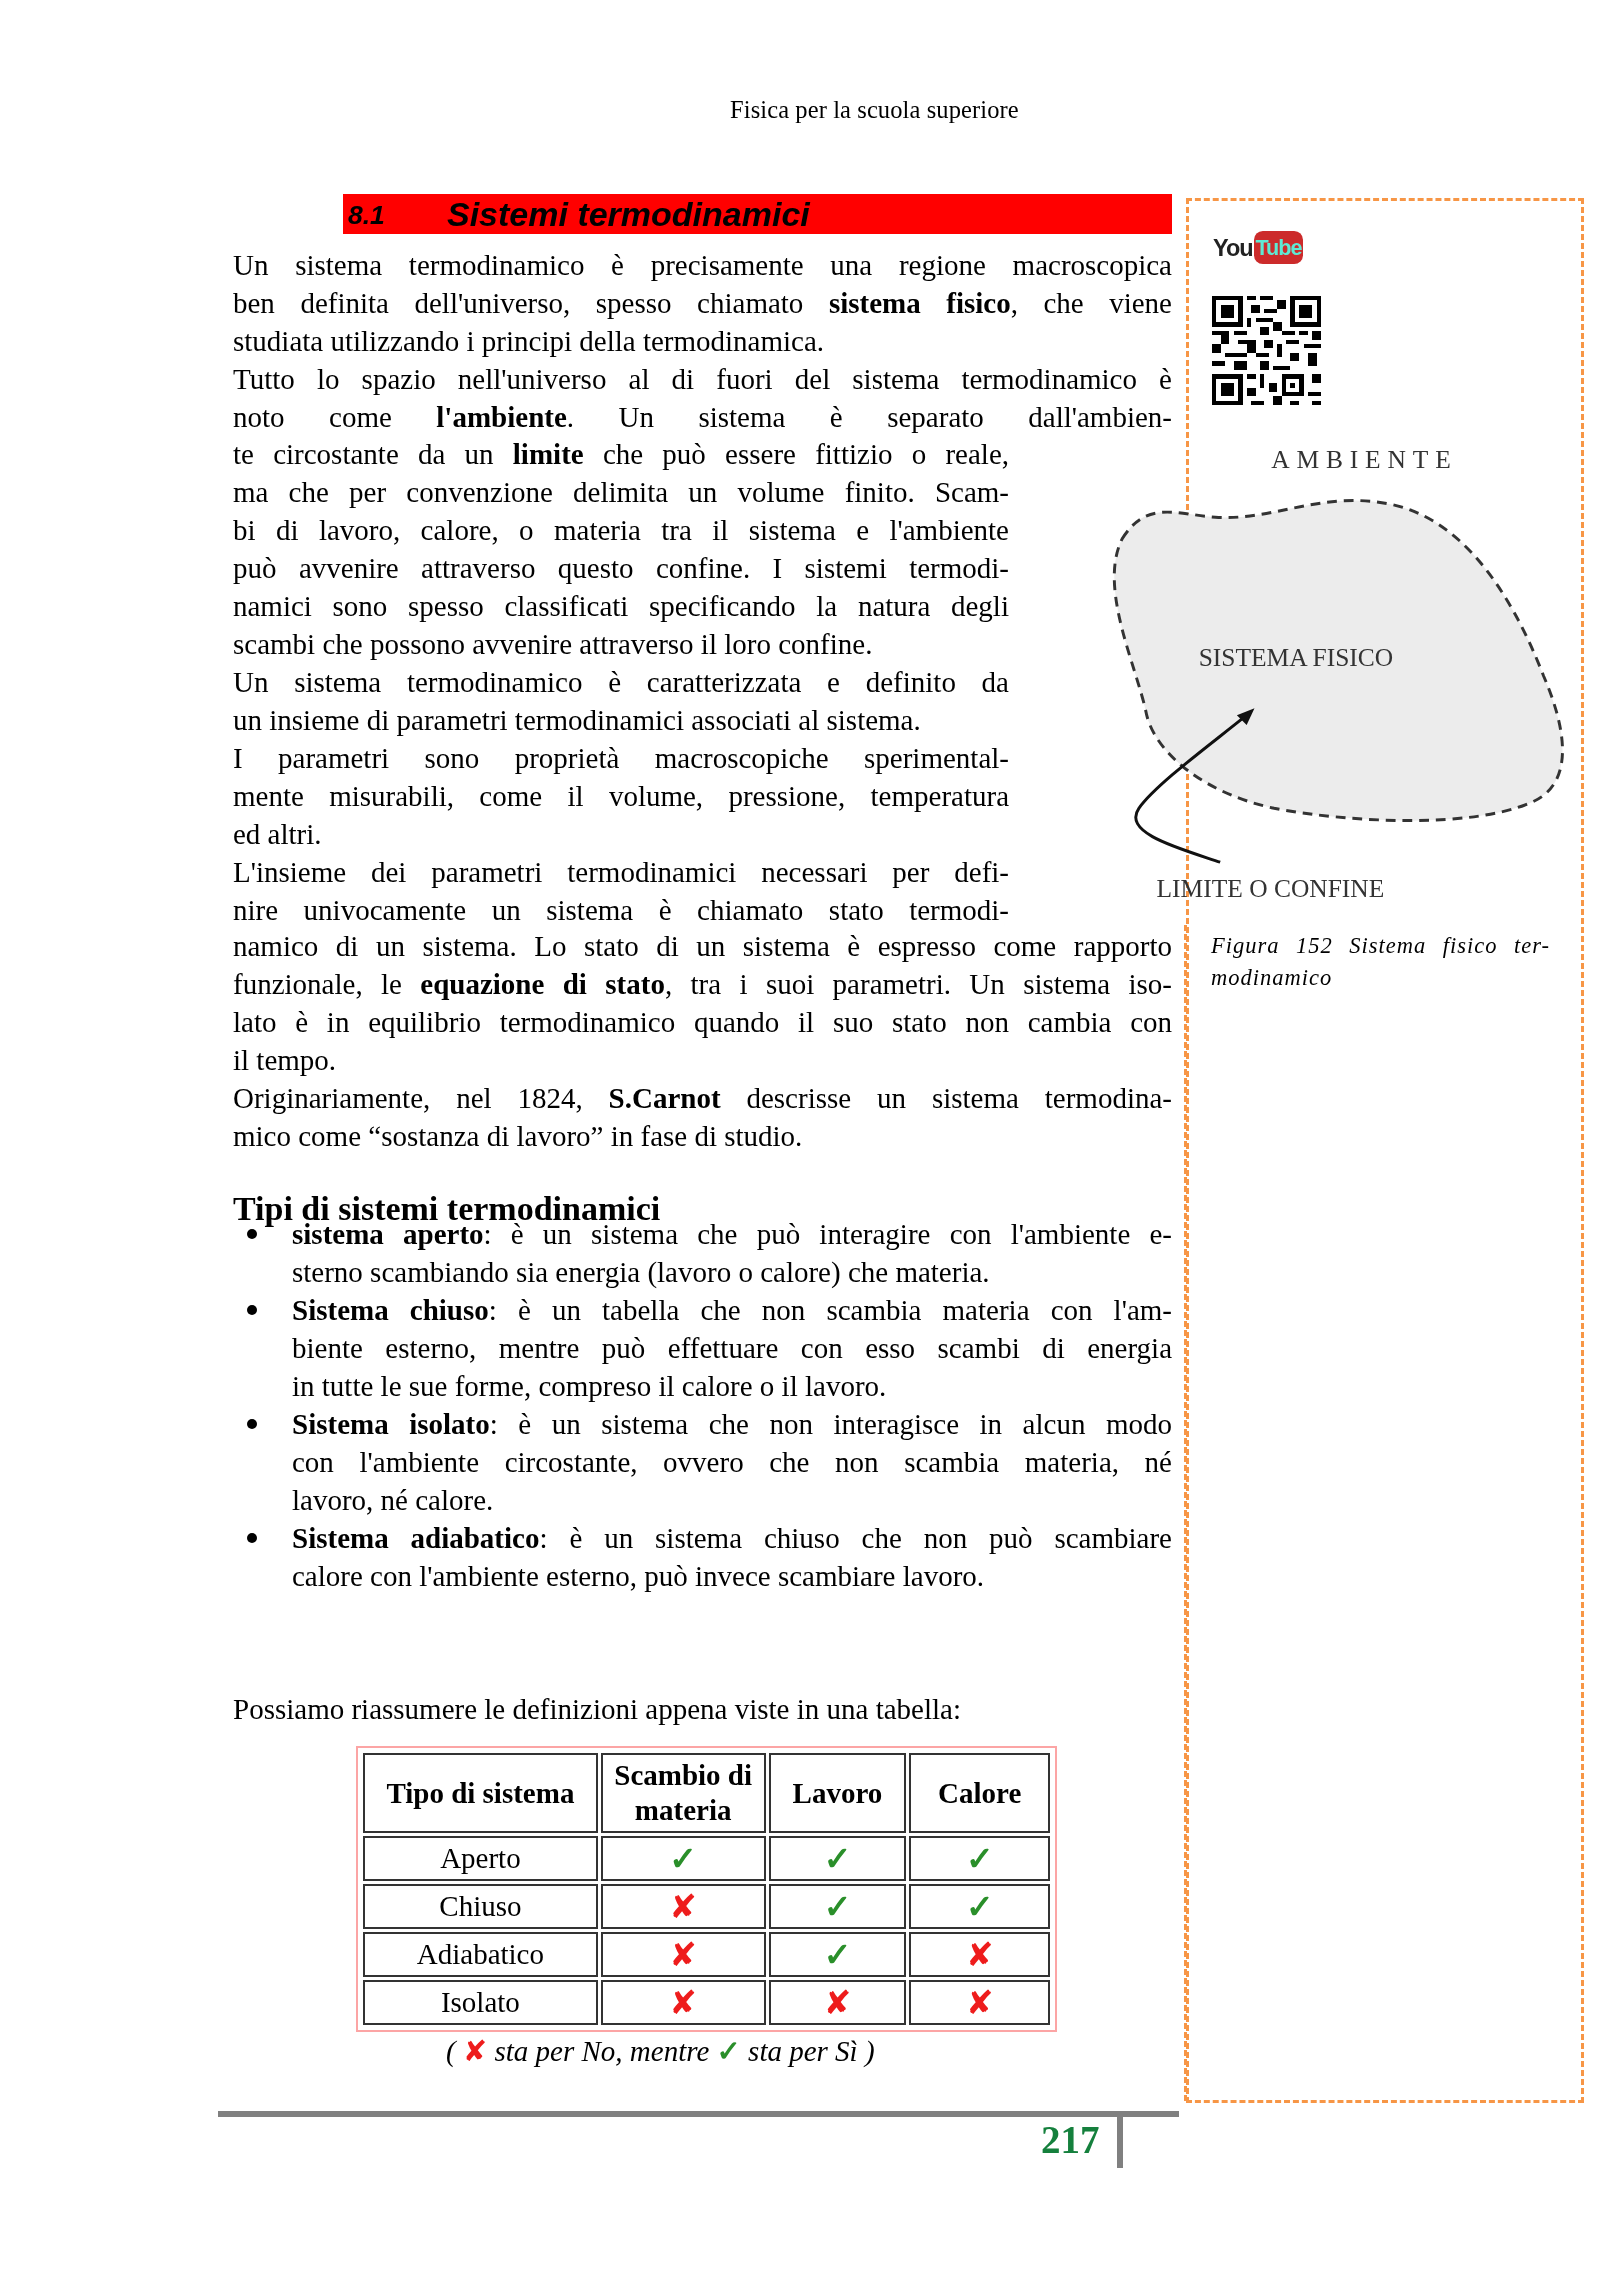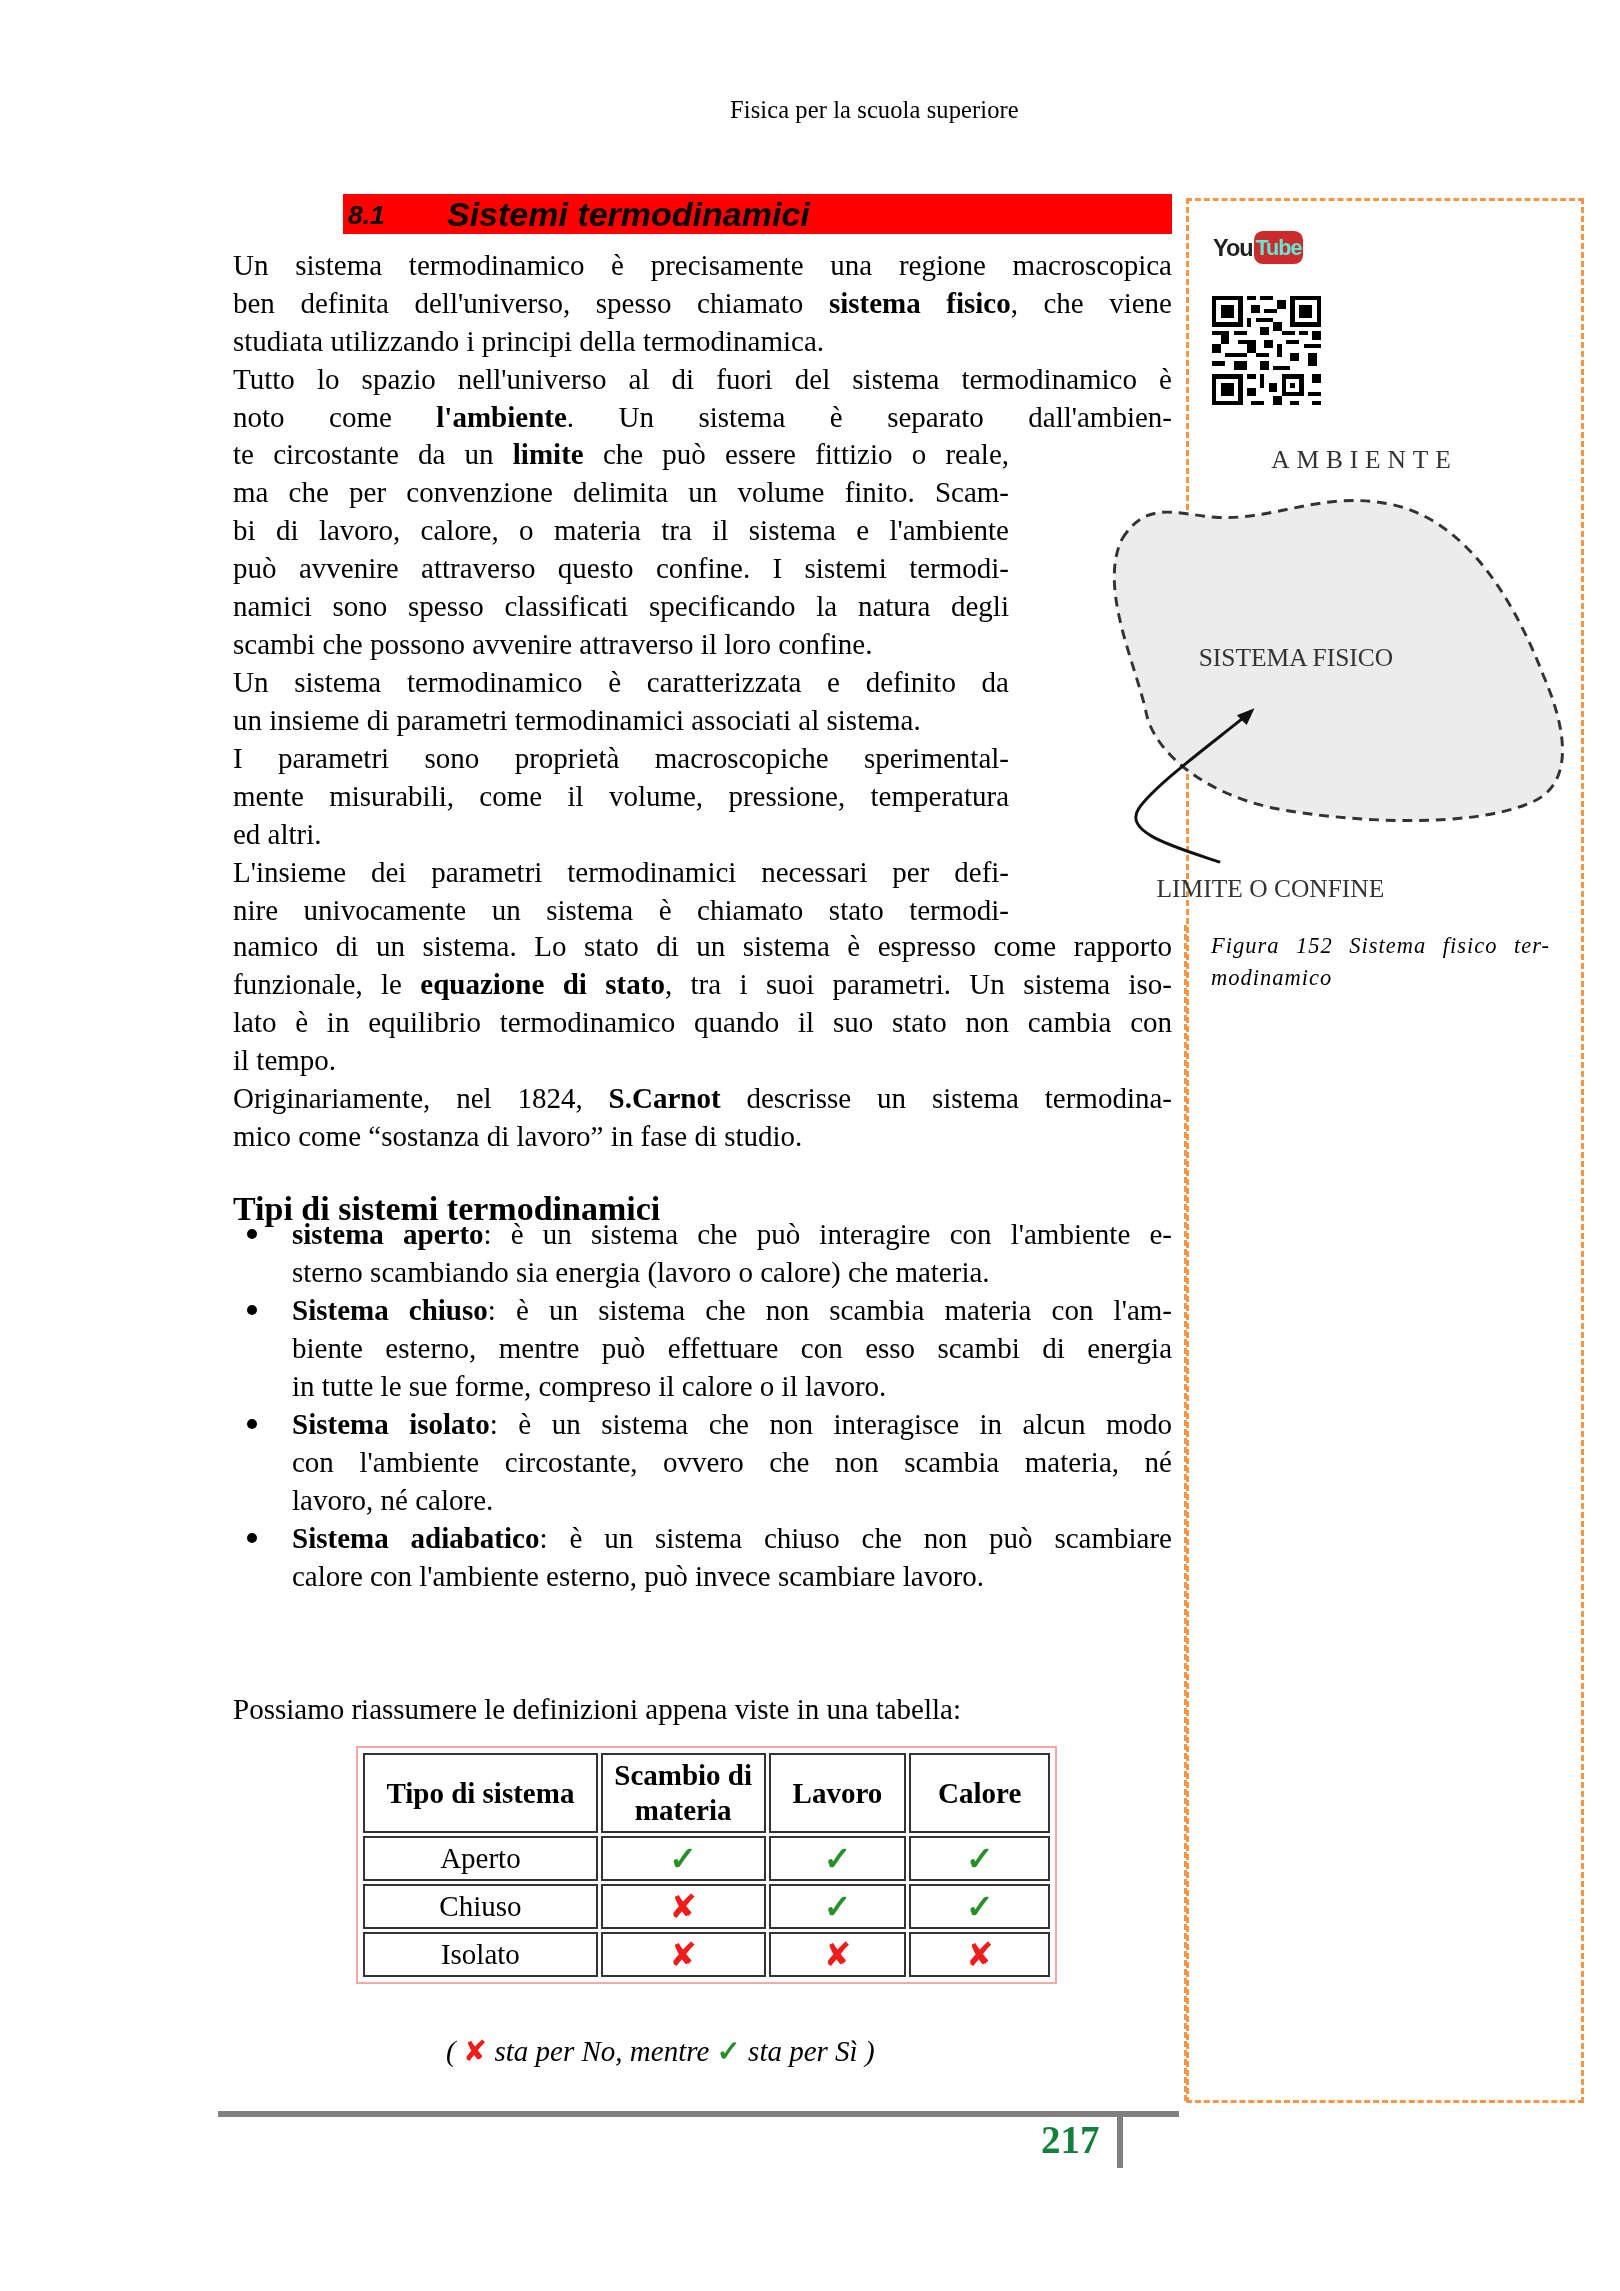--- a/index.html
+++ b/index.html
@@ -112,21 +112,21 @@
 <div class="abs" id="subheading">Tipi di sistemi termodinamici</div>
 
 <div class="abs para" id="bullets">
     <div class="bullet">
       <span class="dot"></span>
       <span class="ln j"><b>sistema aperto</b><span>: è un sistema che può interagire con l'ambiente e-</span></span>
       <span class="ln"><span>sterno scambiando sia energia (lavoro o calore) che materia.</span></span>
     </div>
     <div class="bullet">
       <span class="dot"></span>
-      <span class="ln j"><b>Sistema chiuso</b><span>: è un sistema che non scambia materia con l'am-</span></span>
+      <span class="ln j"><b>Sistema chiuso</b><span>: è un tabella che non scambia materia con l'am-</span></span>
       <span class="ln j"><span>biente esterno, mentre può effettuare con esso scambi di energia</span></span>
       <span class="ln"><span>in tutte le sue forme, compreso il calore o il lavoro.</span></span>
     </div>
     <div class="bullet">
       <span class="dot"></span>
       <span class="ln j"><b>Sistema isolato</b><span>: è un sistema che non interagisce in alcun modo</span></span>
       <span class="ln j"><span>con l'ambiente circostante, ovvero che non scambia materia, né</span></span>
       <span class="ln"><span>lavoro, né calore.</span></span>
     </div>
     <div class="bullet">
@@ -153,20 +153,26 @@
           <td>Aperto</td>
           <td><span class="mark-yes" style="color: rgb(42, 143, 42);">✓</span></td>
           <td><span class="mark-yes" style="color: rgb(42, 143, 42);">✓</span></td>
           <td><span class="mark-yes" style="color: rgb(42, 143, 42);">✓</span></td>
         </tr>
         <tr>
           <td>Chiuso</td>
           <td><span class="mark-no" style="color: rgb(238, 28, 28);">✘</span></td>
           <td><span class="mark-yes" style="color: rgb(42, 143, 42);">✓</span></td>
           <td><span class="mark-yes" style="color: rgb(42, 143, 42);">✓</span></td>
+        </tr>
+        <tr>
+          <td>Adiabatico</td>
+          <td><span class="mark-no" style="color: rgb(238, 28, 28);">✘</span></td>
+          <td><span class="mark-yes" style="color: rgb(42, 143, 42);">✓</span></td>
+          <td><span class="mark-no" style="color: rgb(238, 28, 28);">✘</span></td>
         </tr>
         <tr>
           <td>Isolato</td>
           <td><span class="mark-no" style="color: rgb(238, 28, 28);">✘</span></td>
           <td><span class="mark-no" style="color: rgb(238, 28, 28);">✘</span></td>
           <td><span class="mark-no" style="color: rgb(238, 28, 28);">✘</span></td>
         </tr>
       </tbody>
   </table>
 </div>

